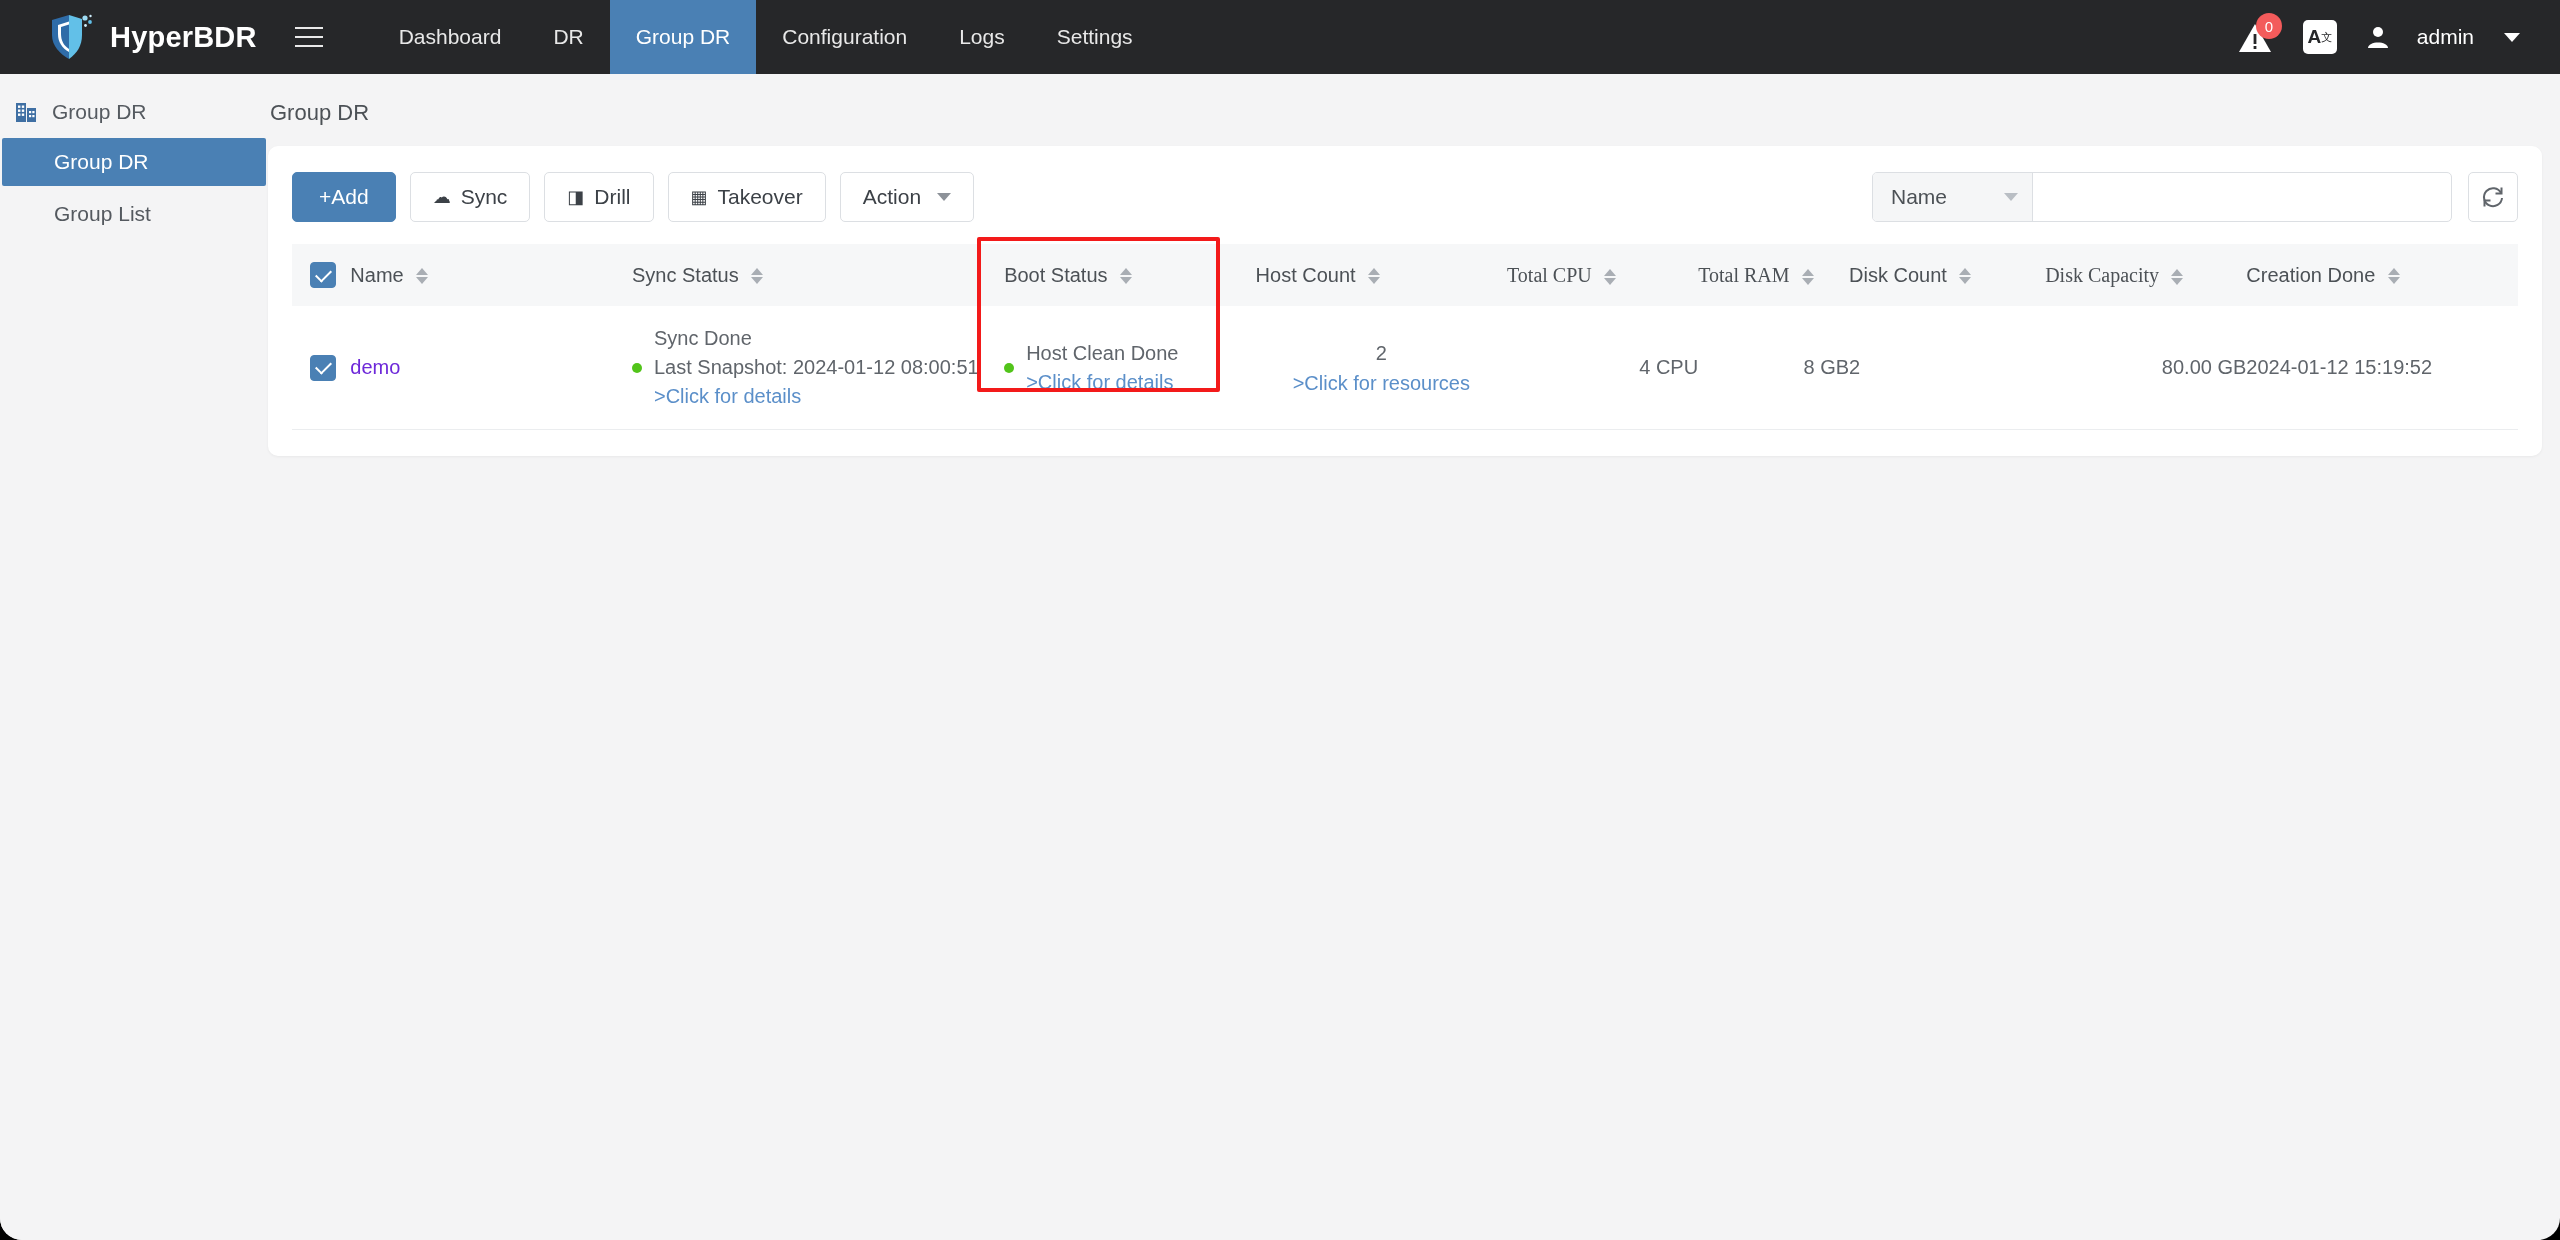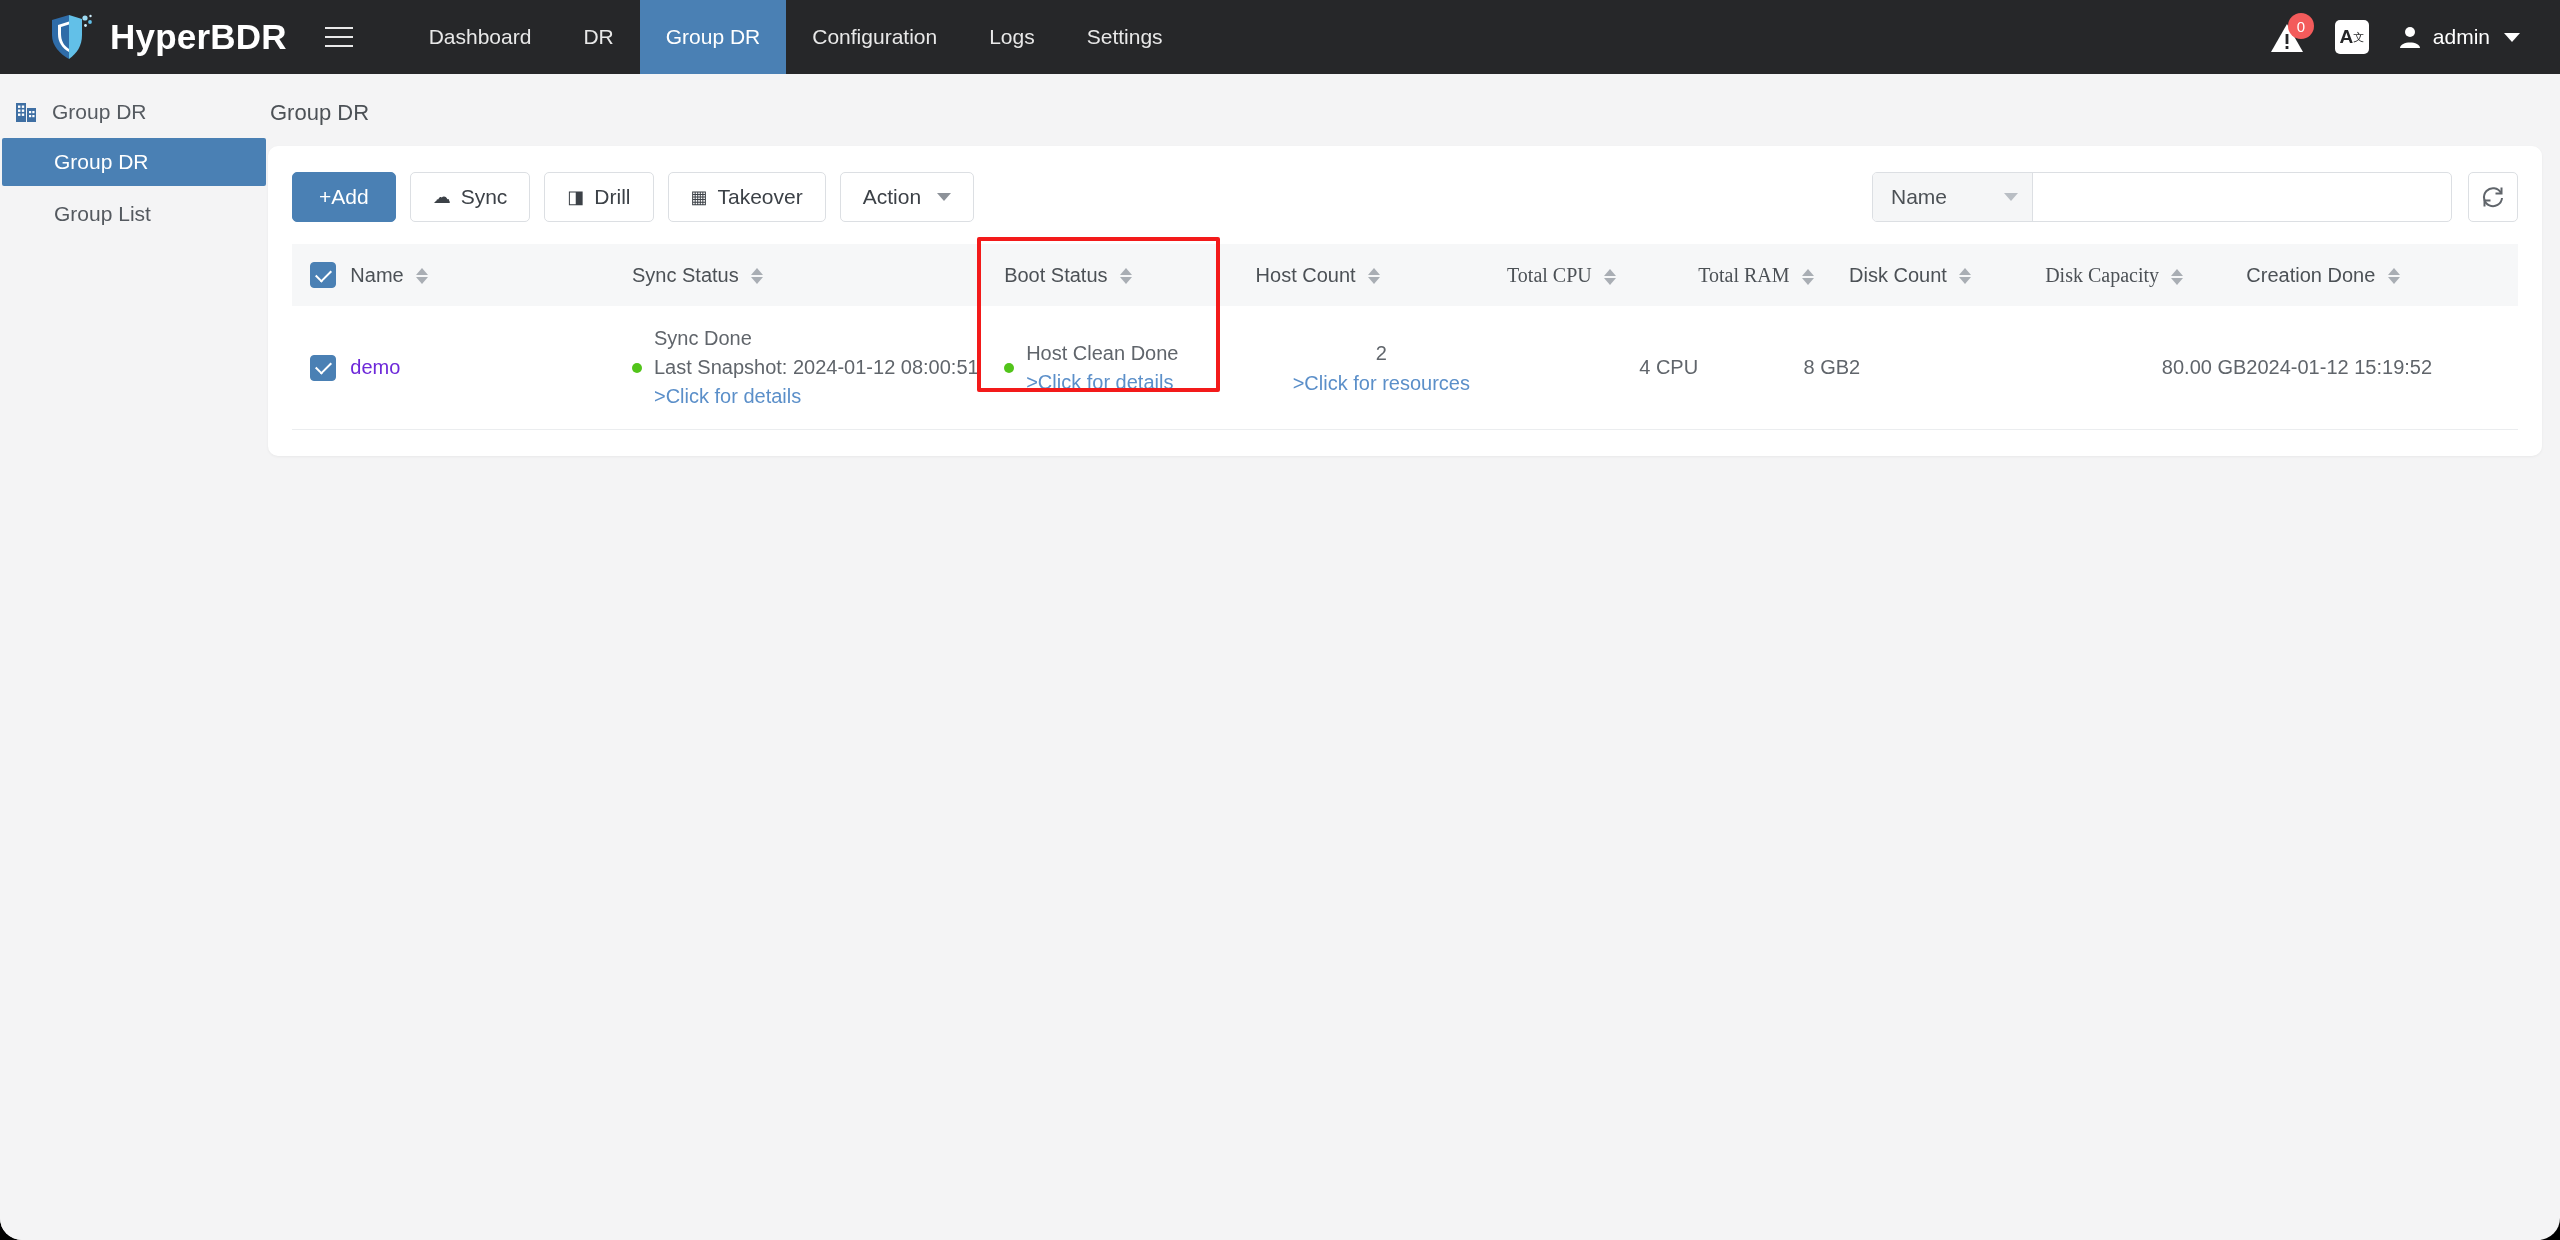--- a/index.html
+++ b/index.html
@@ -39,21 +39,21 @@
   .brand {
     display: flex;
     align-items: center;
     gap: 16px;
     padding-left: 48px;
     padding-right: 26px;
   }
   .brand-logo { width: 46px; height: 48px; display:block; }
   .brand-name {
     color: #ffffff;
-    font-size: 35px;
+    font-size: 29px;
     font-weight: bold;
     letter-spacing: .2px;
   }
 
   .hamburger {
     display: flex;
     flex-direction: column;
     justify-content: center;
     gap: 7px;
     width: 60px;
@@ -109,21 +109,21 @@
     color: #262729;
     font-size: 19px;
     font-weight: bold;
     display: flex; align-items: center; justify-content: center;
     position: relative;
     cursor: pointer;
   }
   .lang-icon sup { font-size: 11px; font-weight: normal; }
 
   .user {
-    display: flex; align-items: center; gap: 10px;
+    display: flex; align-items: center; gap: 26px;
     color: #ffffff; font-size: 21px; cursor: pointer;
   }
   .caret-down {
     width: 0; height: 0;
     border-left: 8px solid transparent;
     border-right: 8px solid transparent;
     border-top: 9px solid #ffffff;
     margin-left: 4px;
   }
 

